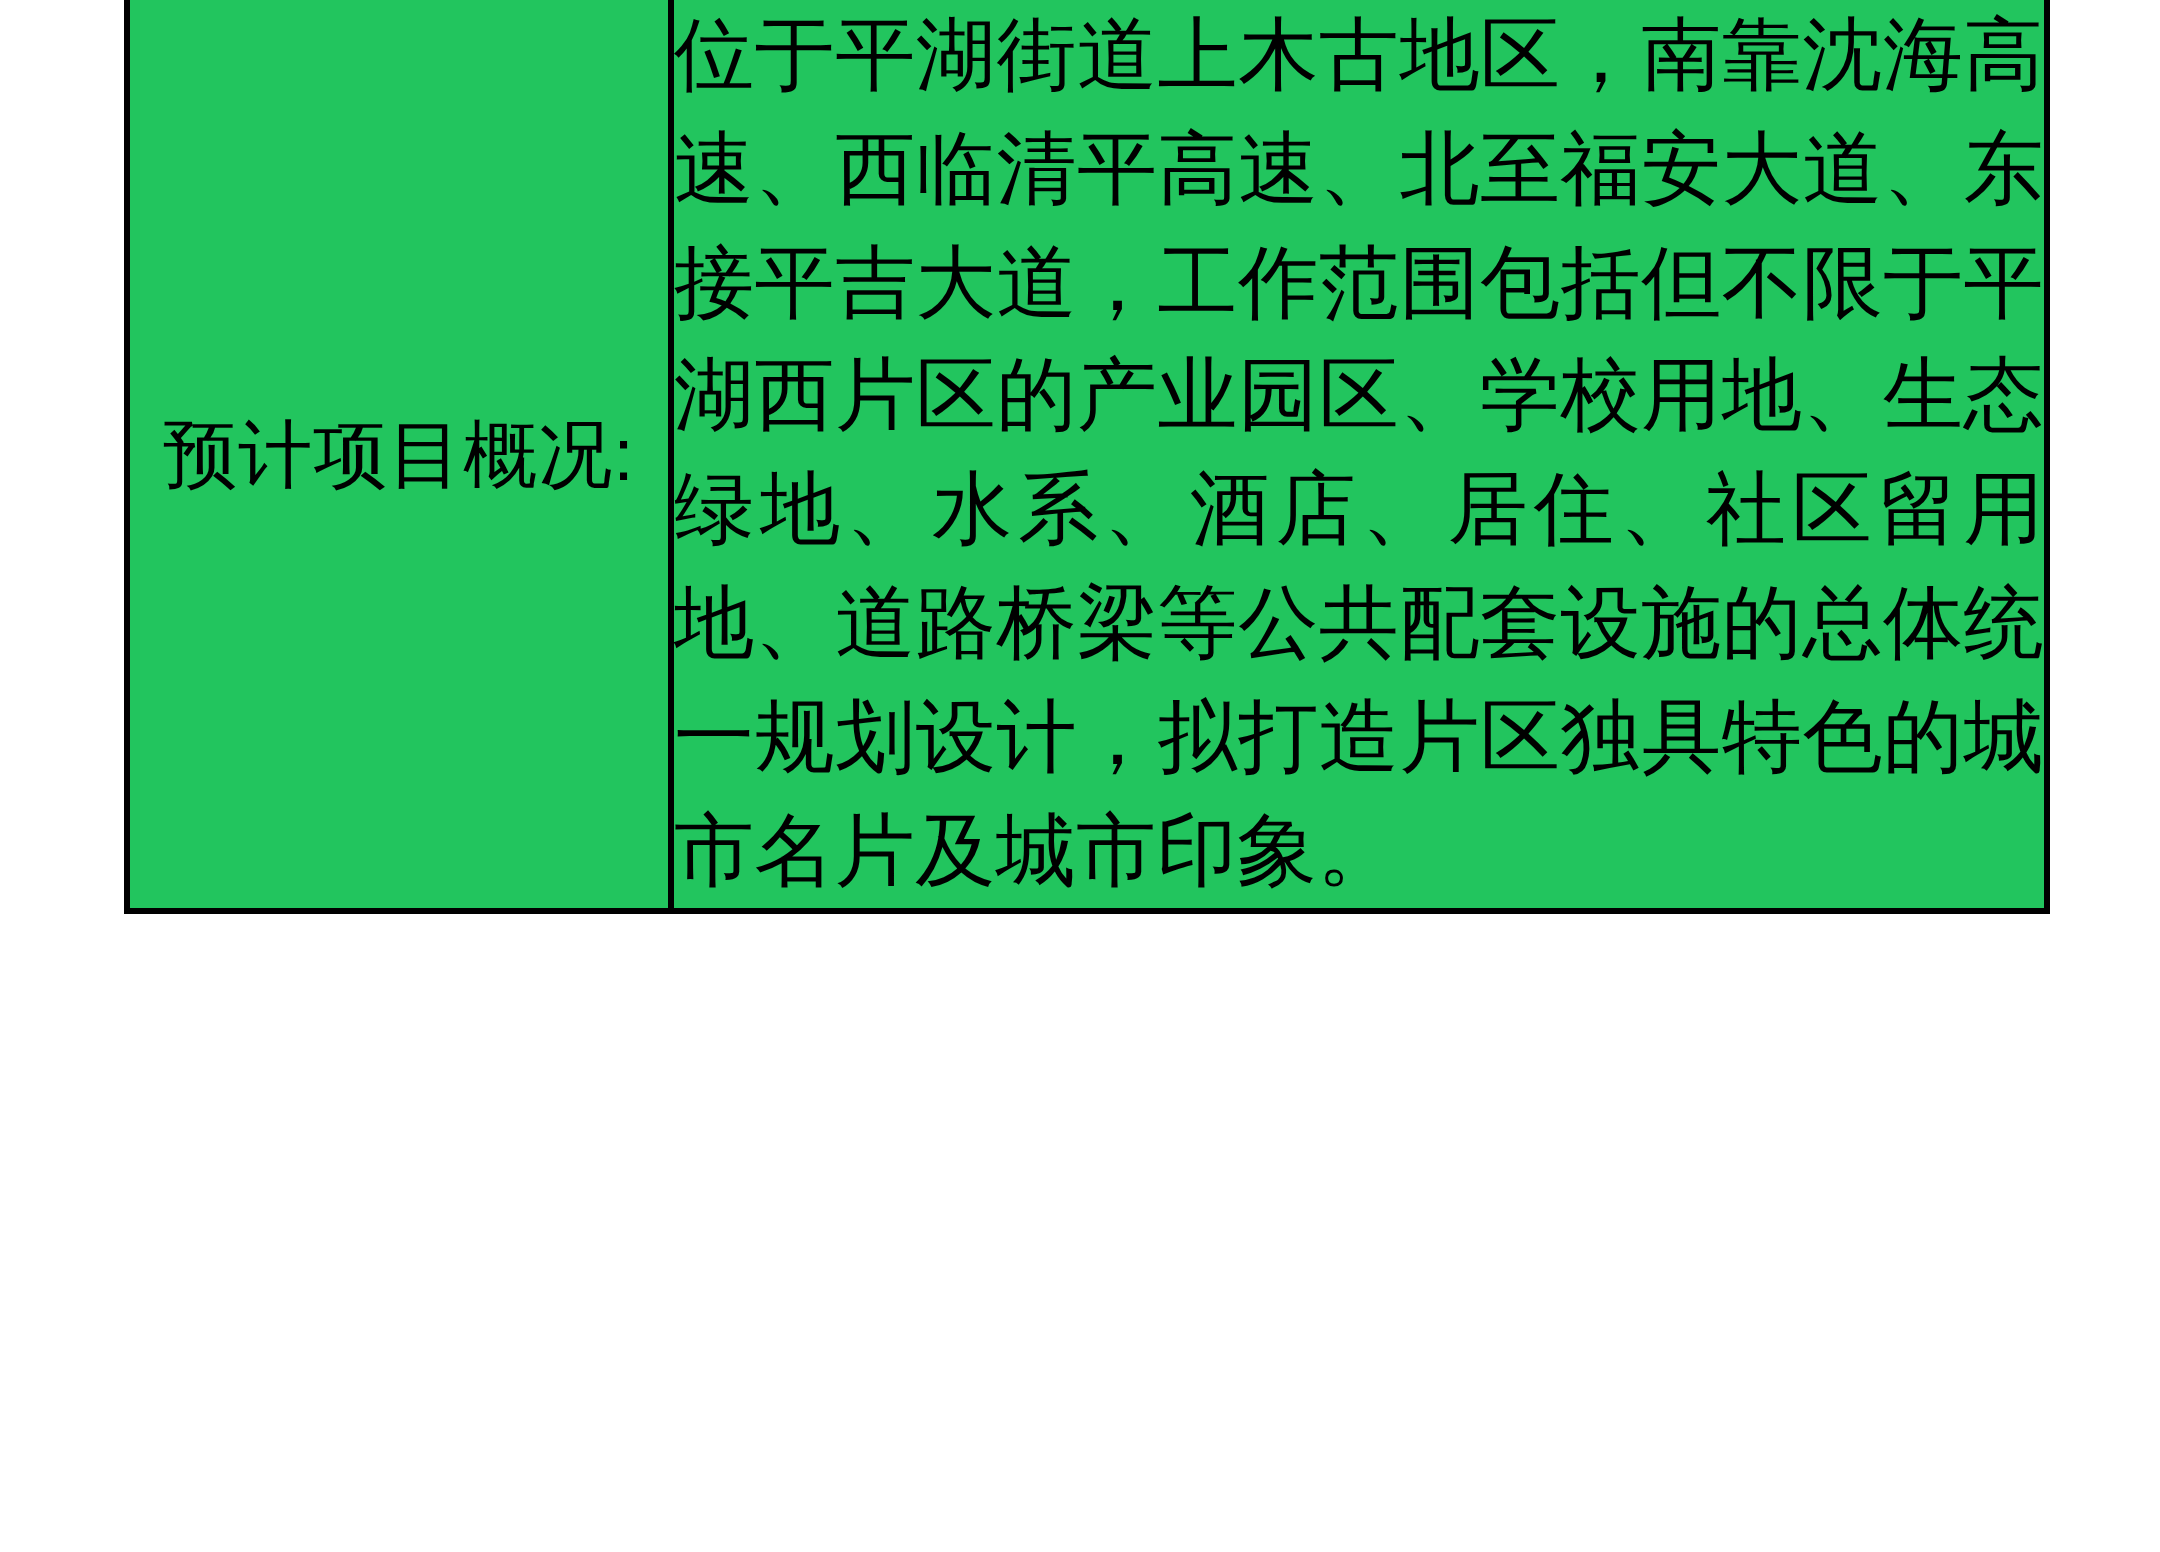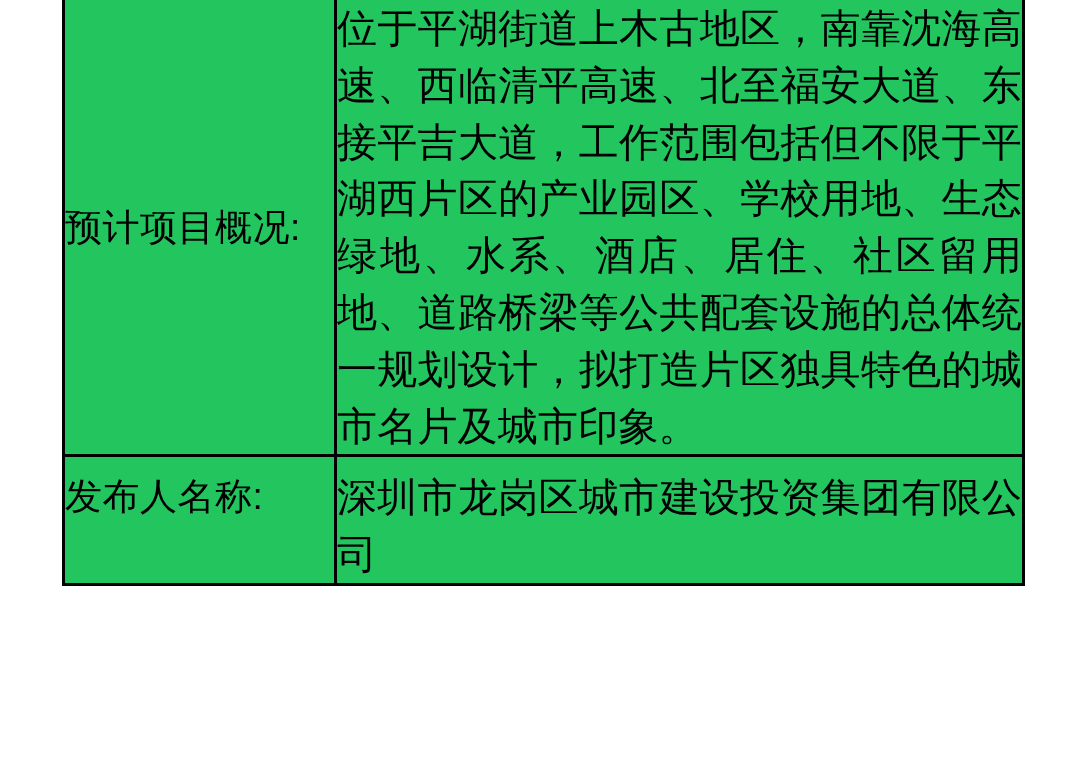--- a/index.html
+++ b/index.html
@@ -63,43 +63,36 @@
   .row-publisher .value-cell {
     padding-top: 12px;
   }
   .value-text {
     display: block;
     text-align: justify;
     text-justify: inter-character;
   }
   .label-text {
     display: block;
+    text-align: center;
   }
 </style>
 </head>
 <body>
 
 <div class="page">
   <table class="info-table">
     <colgroup>
       <col class="label-col">
       <col class="value-col">
     </colgroup>
     <tbody>
       <tr class="row-overview">
         <td class="label-cell">
           <span class="label-text">预计项目概况:</span>
         </td>
         <td class="value-cell">
           <span class="value-text">位于平湖街道上木古地区，南靠沈海高速、西临清平高速、北至福安大道、东接平吉大道，工作范围包括但不限于平湖西片区的产业园区、学校用地、生态绿地、水系、酒店、居住、社区留用地、道路桥梁等公共配套设施的总体统一规划设计，拟打造片区独具特色的城市名片及城市印象。</span>
         </td>
       </tr>
-      <tr class="row-publisher">
-        <td class="label-cell">
-          <span class="label-text">发布人名称:</span>
-        </td>
-        <td class="value-cell">
-          <span class="value-text">深圳市龙岗区城市建设投资集团有限公司</span>
-        </td>
-      </tr>
     </tbody>
   </table>
 </div>
 
 </body></html>

